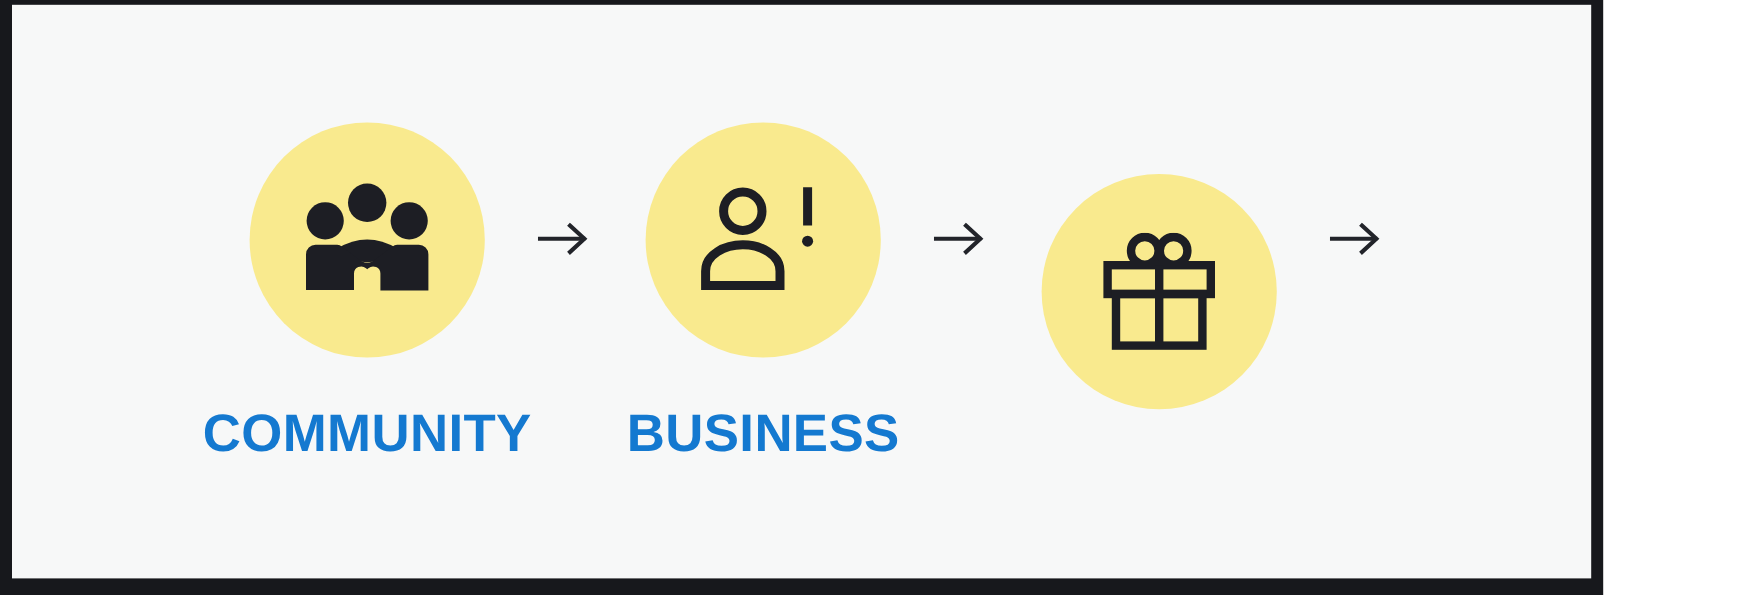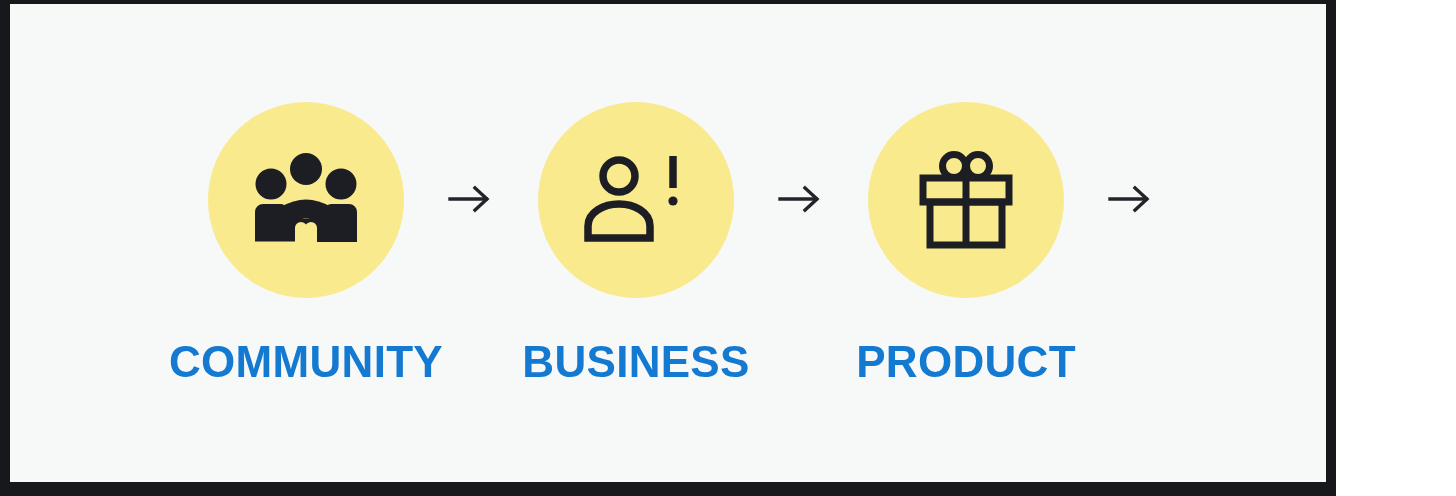--- a/index.html
+++ b/index.html
@@ -125,21 +125,20 @@
       <div class="step">
         <div class="circle">
           <svg width="96" height="98" viewBox="0 0 96 98" fill="none">
             <circle cx="36" cy="15" r="11.5" stroke="#1d1e24" stroke-width="7" fill="none"></circle>
             <circle cx="60" cy="15" r="11.5" stroke="#1d1e24" stroke-width="7" fill="none"></circle>
             <rect x="5" y="27" width="86" height="24" stroke="#1d1e24" stroke-width="7" fill="none"></rect>
             <rect x="12" y="51" width="72" height="43" stroke="#1d1e24" stroke-width="7" fill="none"></rect>
             <path d="M48 27 V94" stroke="#1d1e24" stroke-width="7"></path>
           </svg>
         </div>
-        <div class="step-label">PRODUCT</div>
       </div>
 
       <div class="arrow">
         <svg width="46" height="30" viewBox="0 0 46 30">
           <path d="M2 15 H38" stroke="#22242a" stroke-width="3.4" stroke-linecap="square"></path>
           <path d="M27 4 L39 15 L27 26" stroke="#22242a" stroke-width="3.4" fill="none" stroke-linecap="square" stroke-linejoin="miter"></path>
         </svg>
       </div>
 
 

